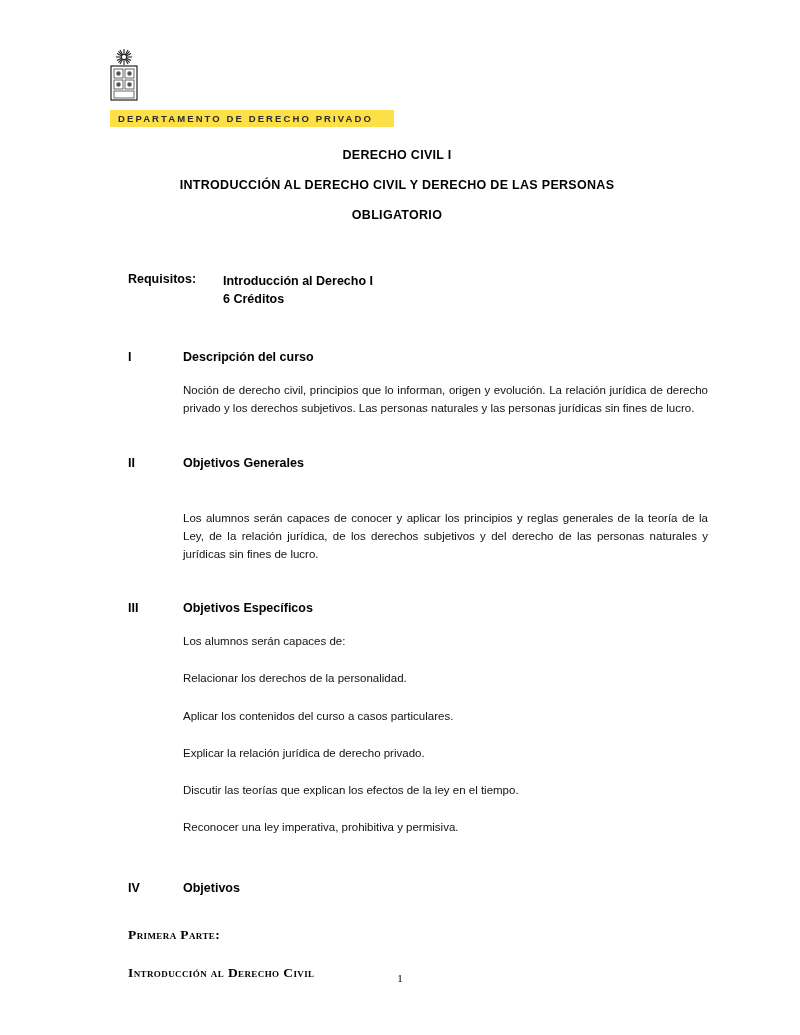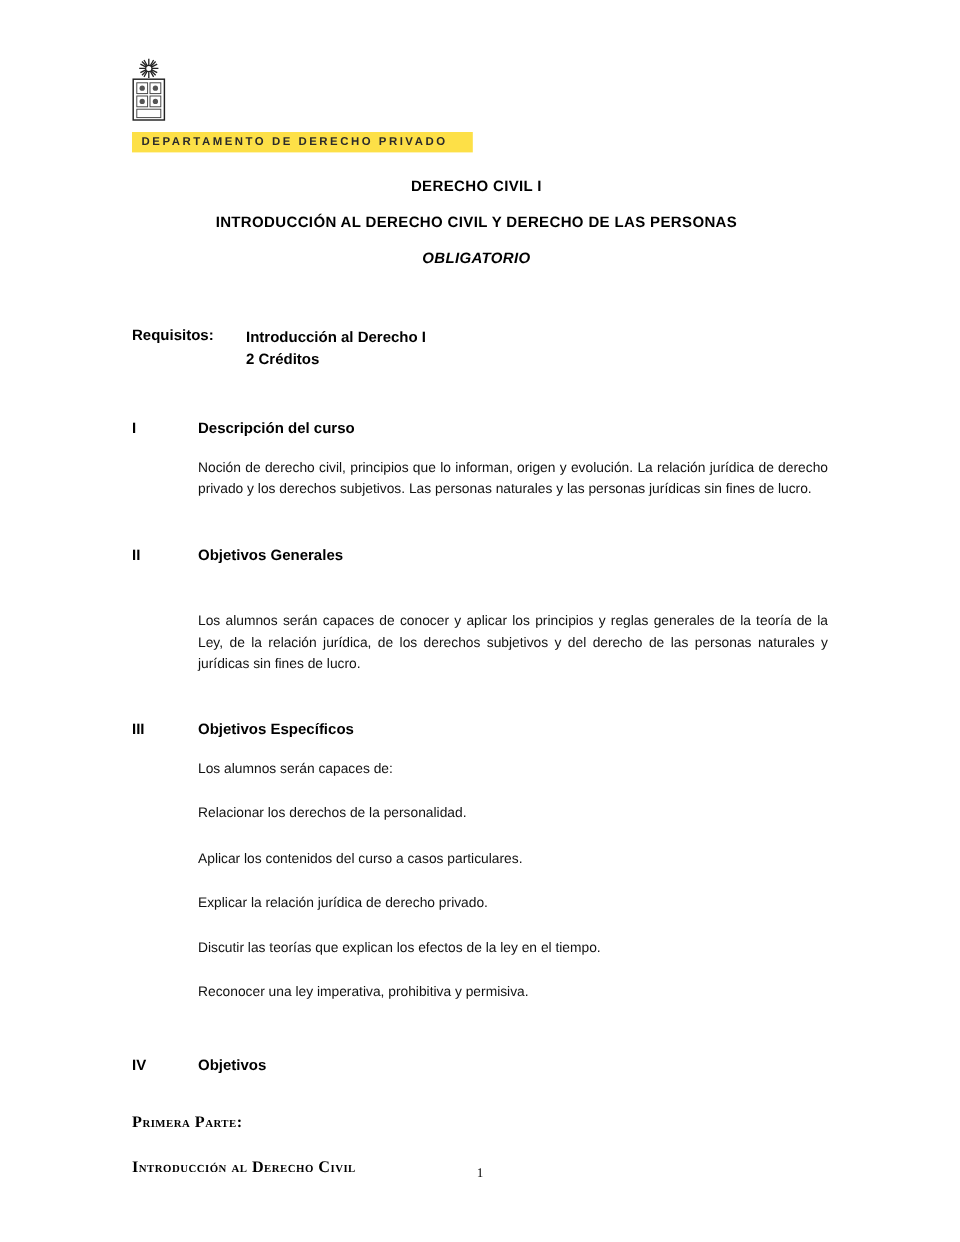--- a/index.html
+++ b/index.html
@@ -84,26 +84,26 @@
     text-align: center;
   }
   .title-line {
     font-size: 12.5px;
     font-weight: bold;
     letter-spacing: 0.3px;
     margin-bottom: 16px;
     color: #000;
   }
   .title-line.t2 { margin-bottom: 16px; }
-  .title-line.t3 { margin-bottom: 0; font-style: italic; }
+  .title-line.t3 { margin-bottom: 0; }
 
   
   .body-wrap {
     position: absolute;
-    left: 110px;
+    left: 128px;
     top: 272px;
     width: 580px;
   }
   .req-block {
     display: flex;
     margin-bottom: 42px;
   }
   .req-label {
     font-size: 12.5px;
     font-weight: bold;
@@ -220,21 +220,21 @@
     <div class="title-line t2">INTRODUCCIÓN AL DERECHO CIVIL Y DERECHO DE LAS PERSONAS</div>
     <div class="title-line t3">OBLIGATORIO</div>
   </div>
 
   <div class="body-wrap">
 
     <div class="req-block">
       <div class="req-label">Requisitos:</div>
       <div class="req-values">
         <div>Introducción al Derecho I</div>
-        <div>2 Créditos</div>
+        <div>6 Créditos</div>
       </div>
     </div>
 
     <div class="section">
       <div class="sec-head">
         <div class="sec-num">I</div>
         <div class="sec-title">Descripción del curso</div>
       </div>
       <div class="sec-body justified">Noción de derecho civil, principios que lo informan, origen y evolución. La relación jurídica de derecho privado y los derechos subjetivos. Las personas naturales y las personas jurídicas sin fines de lucro.</div>
     </div>

